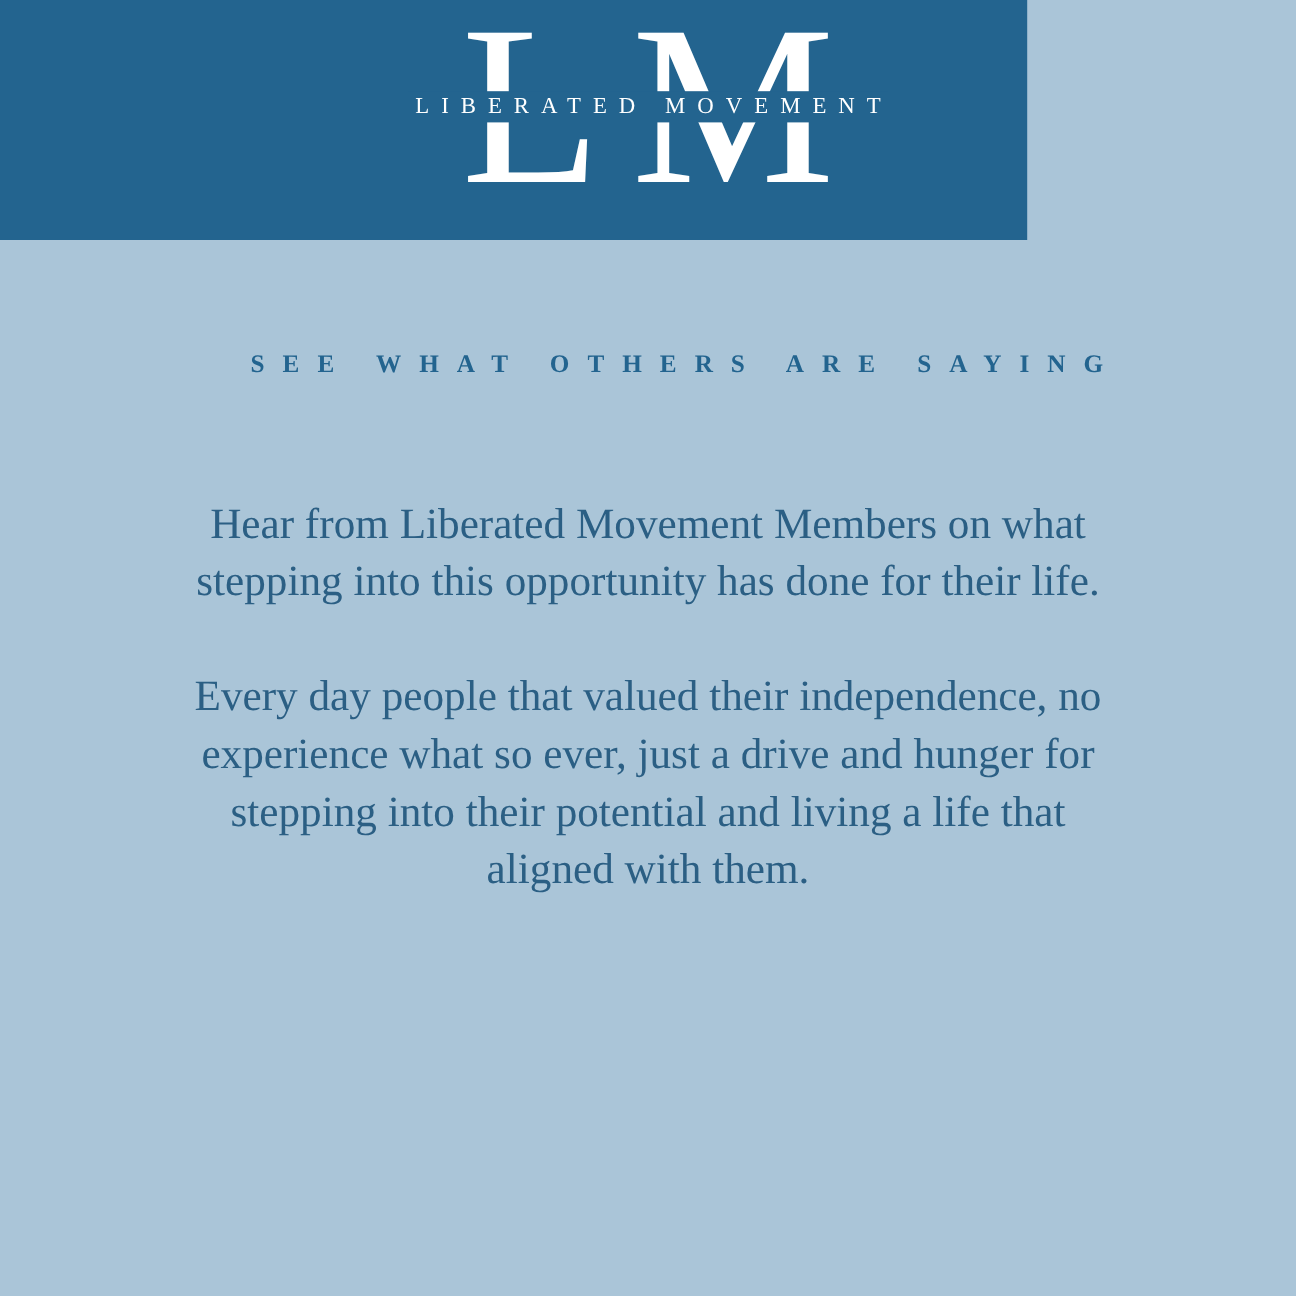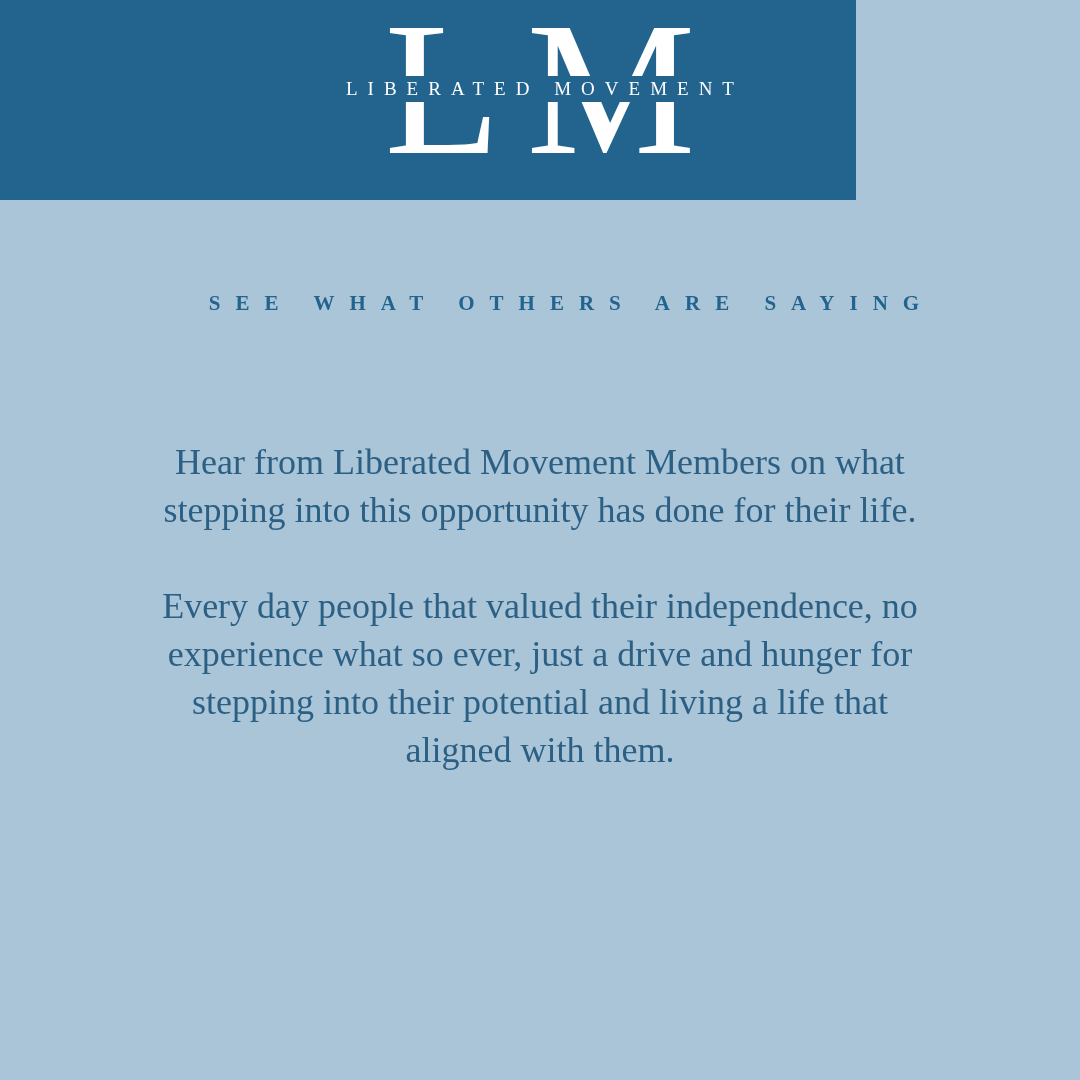--- a/index.html
+++ b/index.html
@@ -95,21 +95,21 @@
     letter-spacing: 15px;
     text-indent: 15px;
     font-weight: 700;
     white-space: nowrap;
     padding-left: 24px;
   }
 
   .body-copy {
     position: absolute;
     left: 140px;
-    top: 438px;
+    top: 412px;
     width: 800px;
     text-align: center;
     color: #2b5f84;
     font-family: "Liberation Serif", serif;
     font-size: 36px;
     line-height: 48px;
     font-weight: 400;
   }
 
   .body-copy p {

